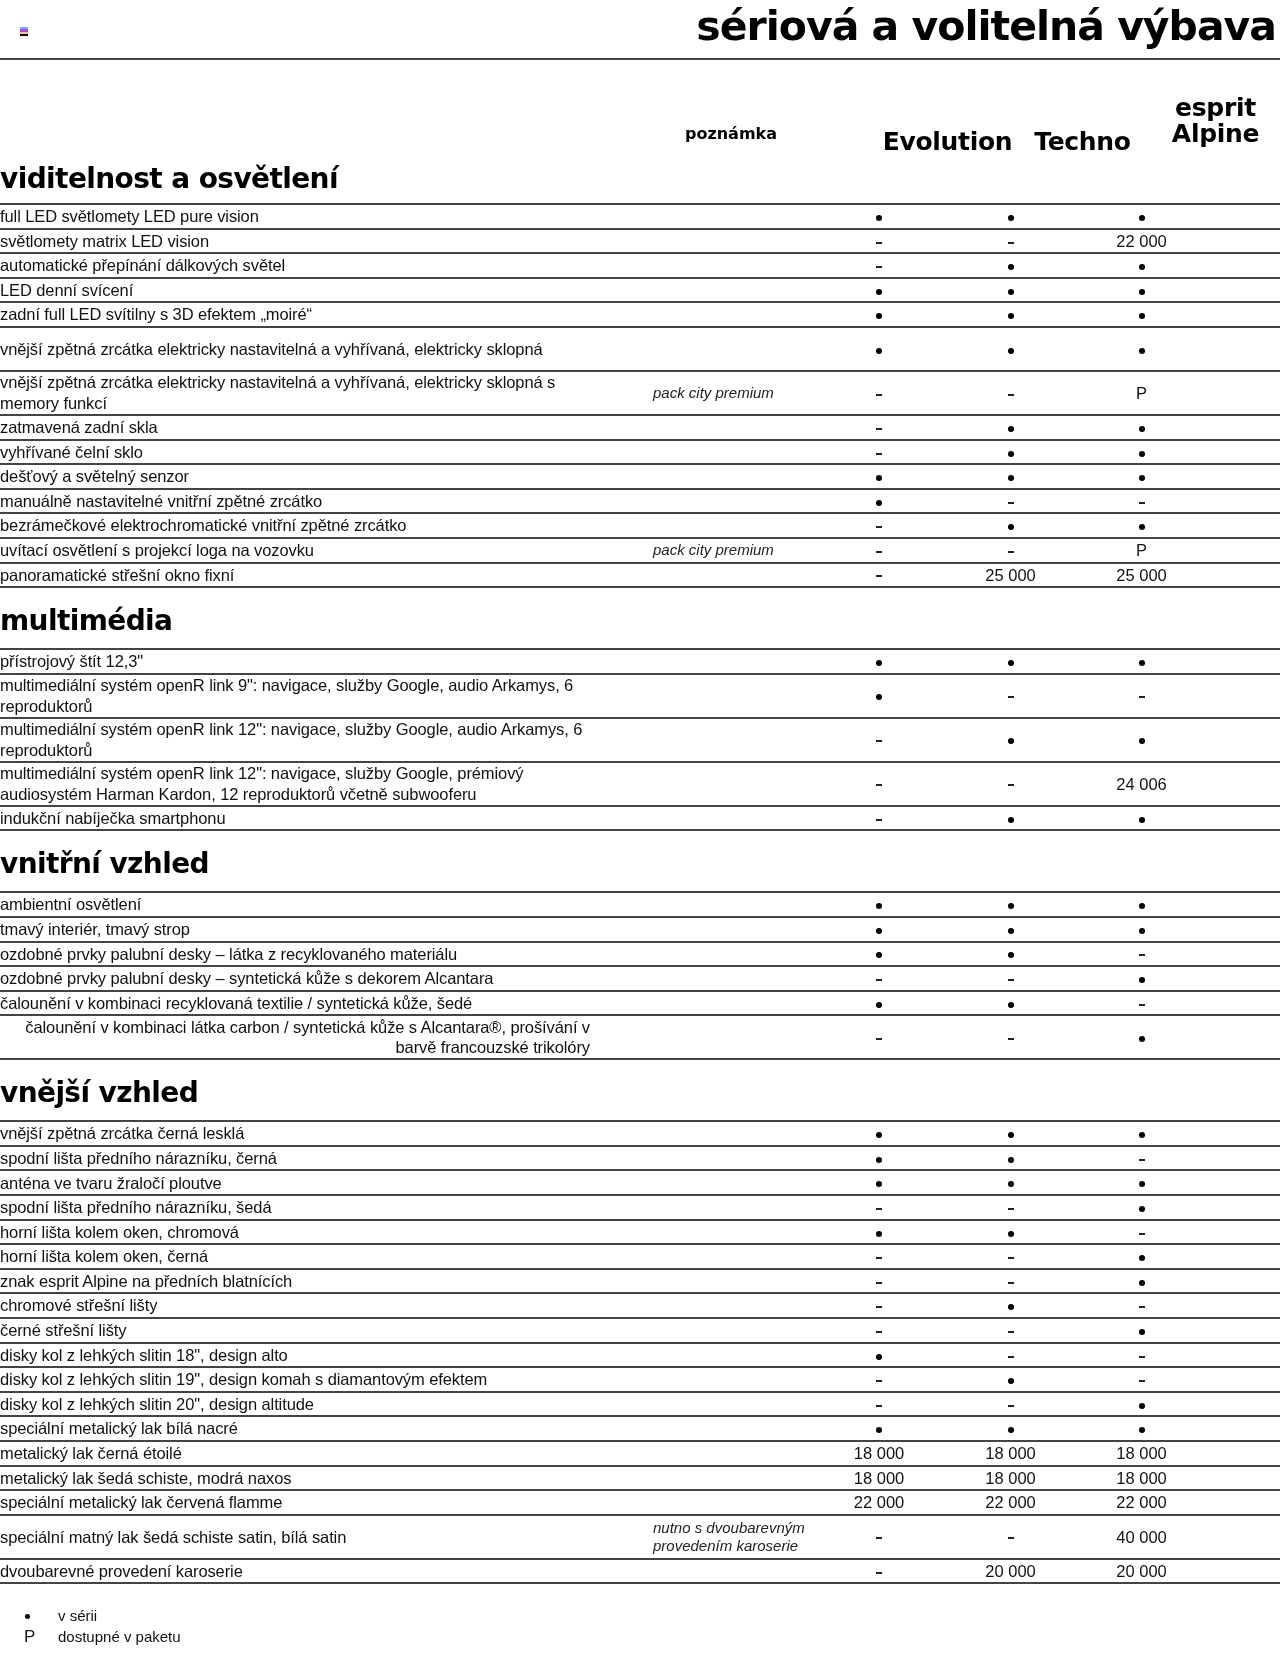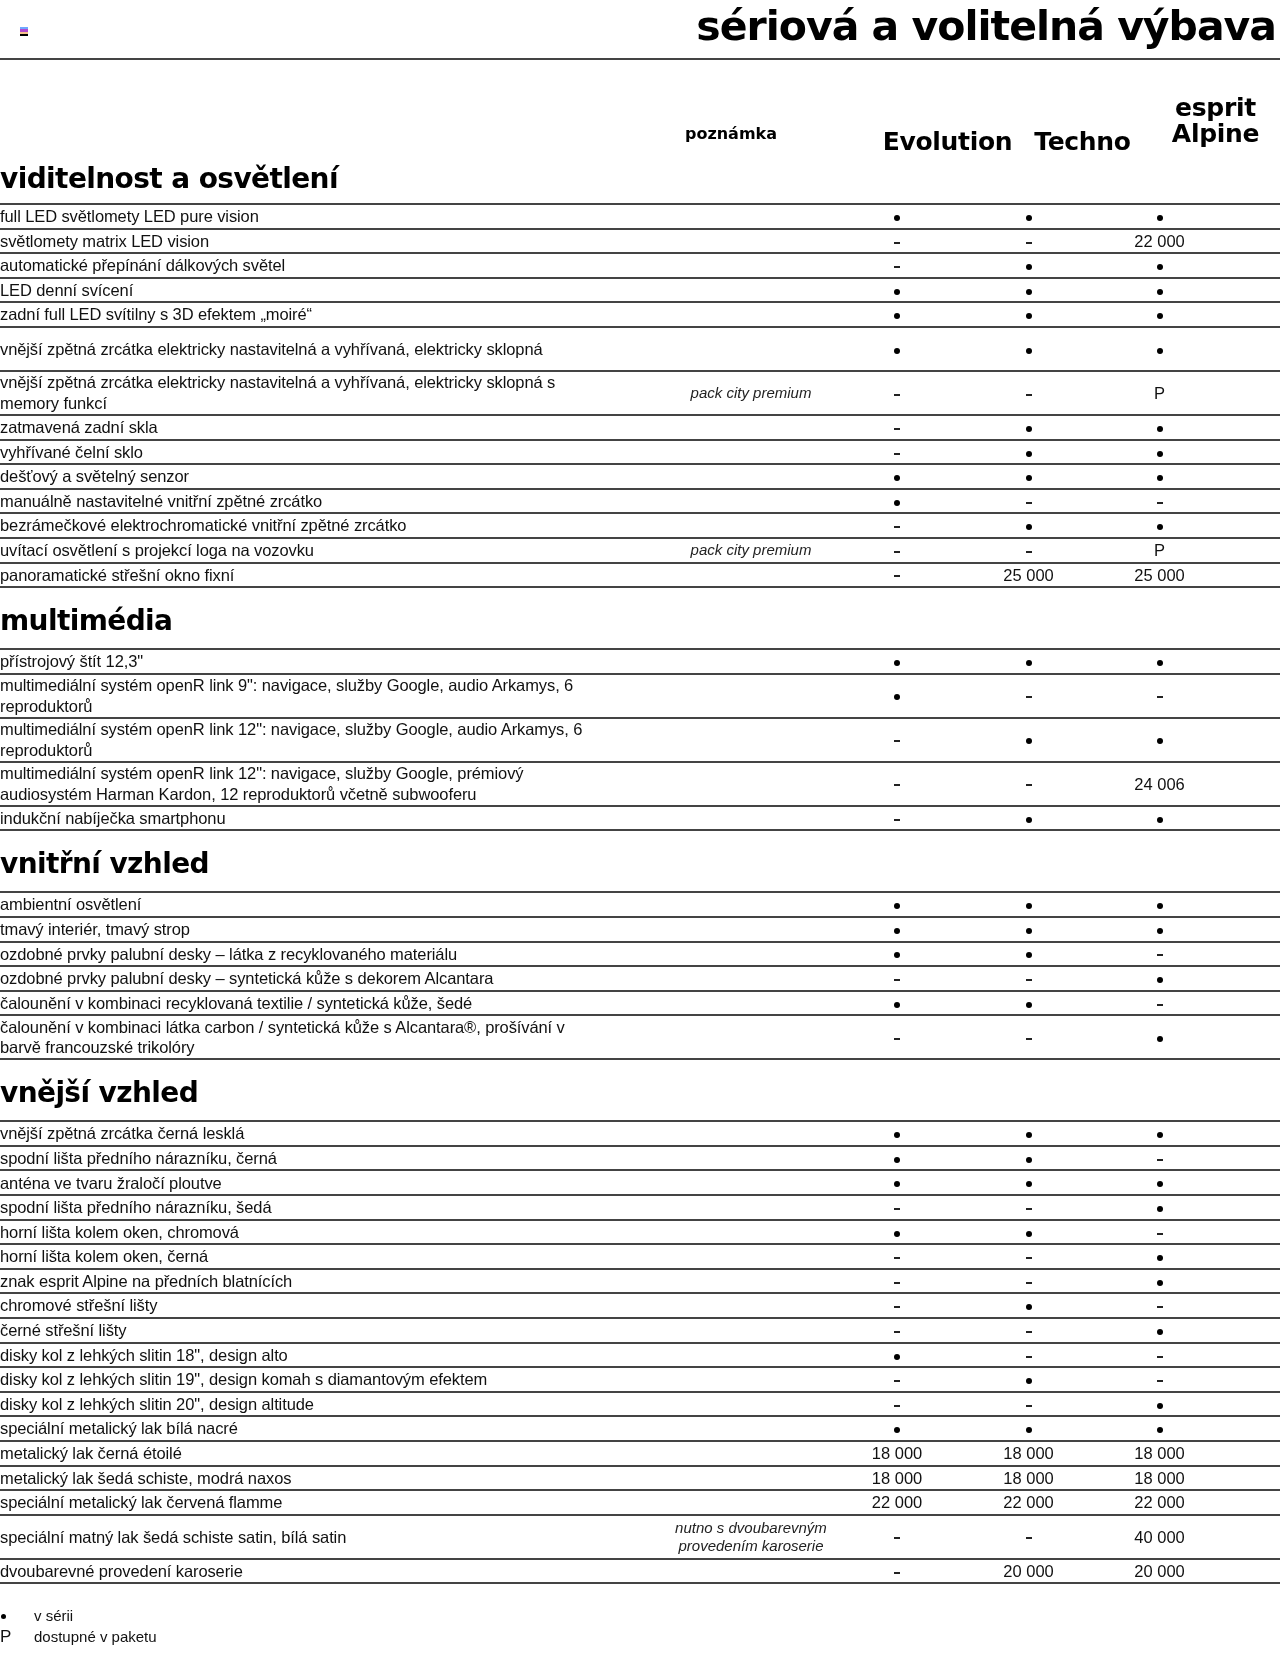--- a/index.html
+++ b/index.html
@@ -15,29 +15,29 @@
   .colhead.note { left: 670px; top: 124px; width: 122px; font-size: 16px; }
   .colhead.trim { font-size: 25px; line-height: 26px; letter-spacing: -0.3px; }
 
   .table { position: absolute; left: 0; top: 158px; width: 1280px; }
   .section-title { font-family: "DejaVu Sans", sans-serif; font-weight: bold; font-size: 28px; letter-spacing: -0.6px; color: #000; line-height: 34px; padding-top: 4px; height: 47px; border-bottom: 2px solid #444; padding-left: 0; }
   .section + .section .section-title { height: 62px; padding-top: 16px; }
 
   .row { display: flex; align-items: center; border-bottom: 2px solid #444; min-height: 24.6px; font-family: "Liberation Sans", sans-serif; font-size: 16.5px; color: #111; }
   .row.two { min-height: 44px; }
   .row .label { width: 650px; padding-left: 0; line-height: 20.5px; letter-spacing: -0.1px; }
-  .row .note { width: 160px; text-align: center; font-style: italic; font-size: 15px; line-height: 18px; color: #222; margin-left: 21px; }
+  .row .note { width: 160px; font-style: italic; font-size: 15px; line-height: 18px; color: #222; margin-left: 3px; }
   .row .val { width: 132px; text-align: center; font-size: 16.5px; line-height: 20px; }
   .row .val.c2 { width: 131px; }
   .row .val.c3 { width: 131px; }
   .dot { display: inline-block; width: 6px; height: 6px; border-radius: 50%; background: #000; vertical-align: middle; }
   .dash { display: inline-block; width: 6px; height: 2px; background: #222; vertical-align: middle; }
 
   .legend { position: absolute; left: 0; top: 1605px; font-family: "Liberation Sans", sans-serif; font-size: 15px; color: #111; }
-  .legend-row { display: flex; align-items: center; height: 21px; }
+  .legend-row { display: flex; align-items: center; height: 21px; margin-left: 24px; }
   .legend-sym { width: 34px; display: inline-block; font-size: 17px; }
   .legend-sym .dot { width: 5px; height: 5px; margin-left: 1px; }
 </style>
 </head>
 <body>
 
 <div class="topbar">
   <div class="flag-icon">
     <span style="background:#6fa8ff"></span>
     <span style="background:#b04ad0"></span>
@@ -232,21 +232,21 @@
         <div class="val c3"><span class="dot"></span></div>
       </div>
       <div class="row">
         <div class="label">čalounění v kombinaci recyklovaná textilie / syntetická kůže, šedé</div>
         <div class="note"></div>
         <div class="val c1"><span class="dot"></span></div>
         <div class="val c2"><span class="dot"></span></div>
         <div class="val c3"><span class="dash"></span></div>
       </div>
       <div class="row two">
-        <div class="label" style="width: 650px; padding-right: 60px;">čalounění v kombinaci látka carbon / syntetická kůže s Alcantara®, prošívání v barvě francouzské trikolóry</div>
+        <div class="label" style="width: 650px; padding-right: 60px; text-align: right;">čalounění v kombinaci látka carbon / syntetická kůže s Alcantara®, prošívání v barvě francouzské trikolóry</div>
         <div class="note"></div>
         <div class="val c1"><span class="dash"></span></div>
         <div class="val c2"><span class="dash"></span></div>
         <div class="val c3"><span class="dot"></span></div>
       </div>
     </div>
     <div class="section">
       <div class="section-title">vnější vzhled</div>
       <div class="row">
         <div class="label">vnější zpětná zrcátka černá lesklá</div>

